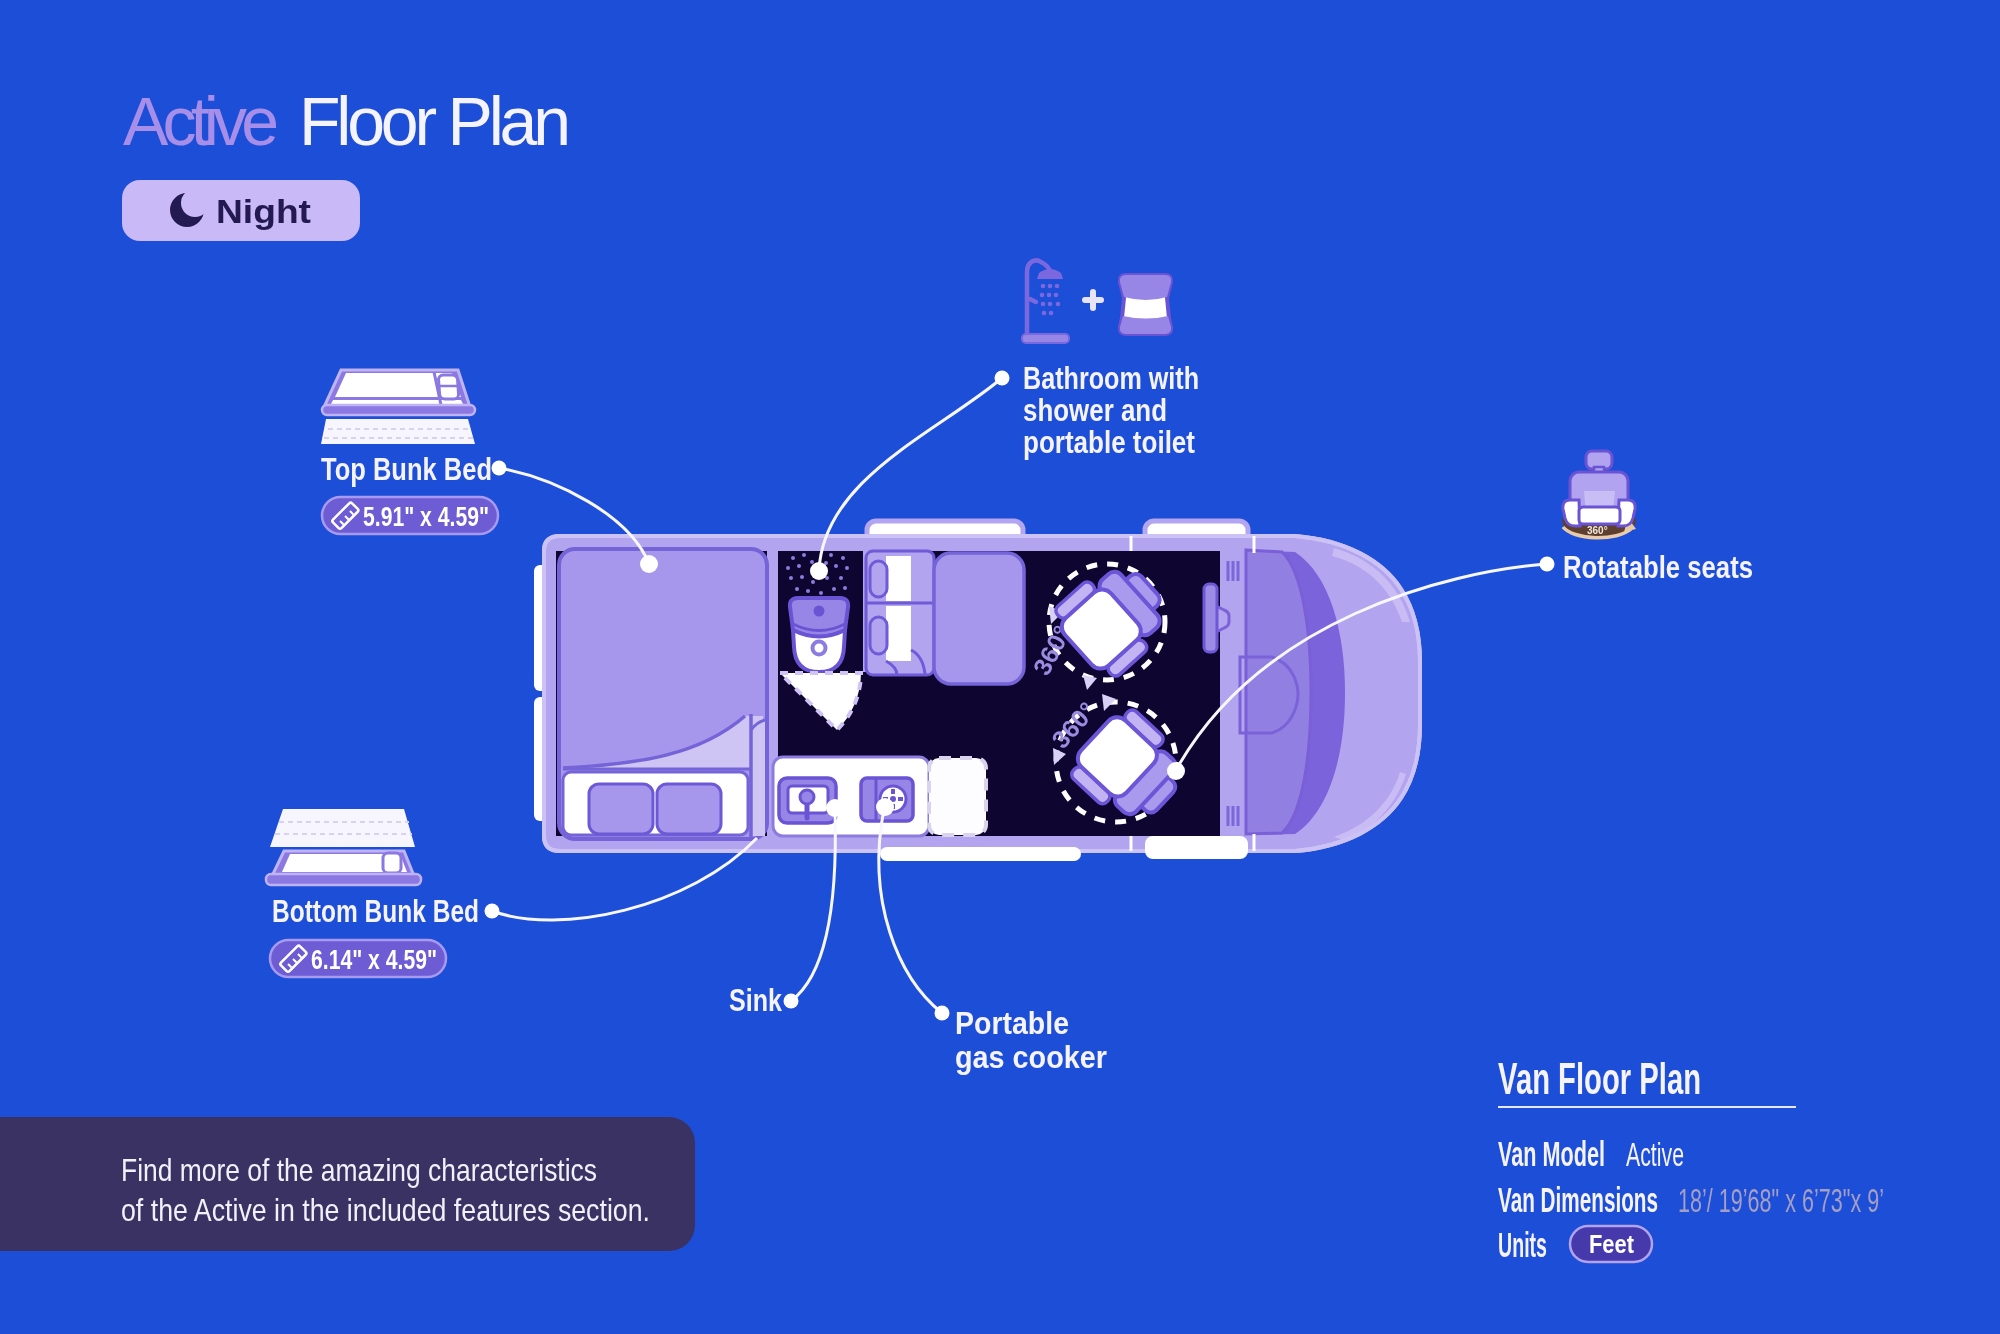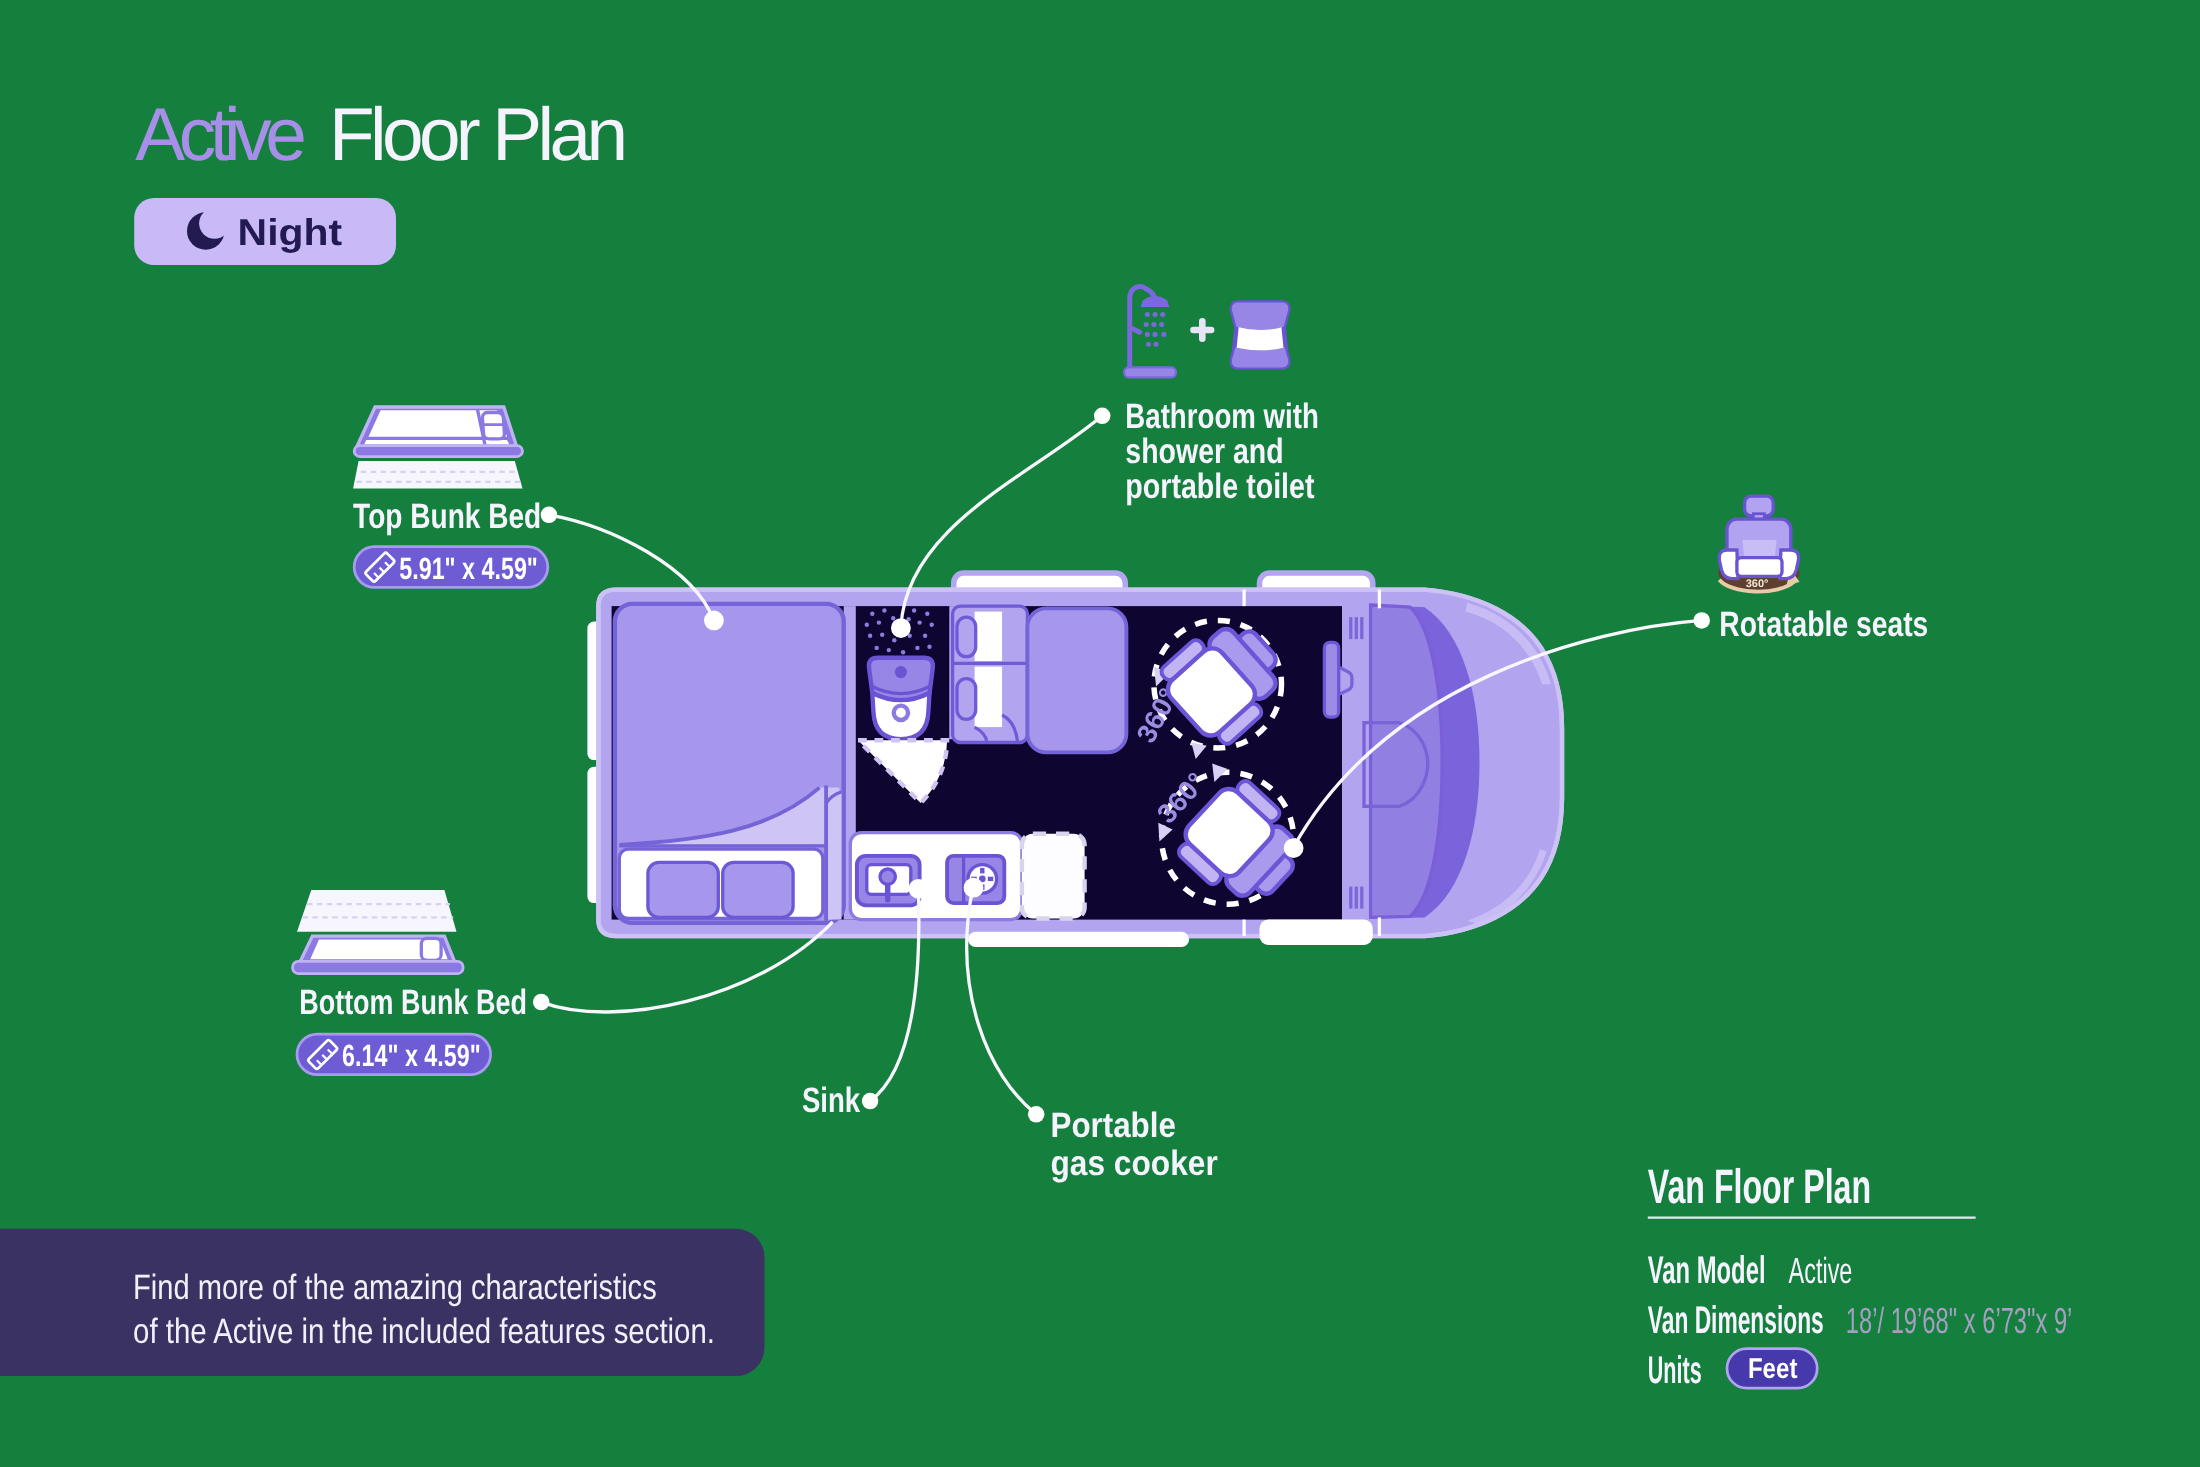--- a/index.html
+++ b/index.html
@@ -1,16 +1,16 @@
 <!DOCTYPE html>
 <html><head>
 <meta charset="utf-8">
 <style>
   html,body{margin:0;padding:0;background:#130739;}
-  #stage{position:relative;width:2000px;height:1334px;background:#15803d;overflow:hidden;
+  #stage{position:relative;width:2000px;height:1334px;background:#1d4ed8;overflow:hidden;
     font-family:"Liberation Sans", sans-serif;}
   svg{position:absolute;left:0;top:0;}
   text{font-family:"Liberation Sans", sans-serif;}
 </style>
 </head>
 <body>
 <div id="stage">
 <svg width="2000" height="1334" viewBox="0 0 2000 1334">
 
   <text x="123" y="145" font-size="68" font-weight="400" fill="#a78fe9" textLength="156">Active</text>

